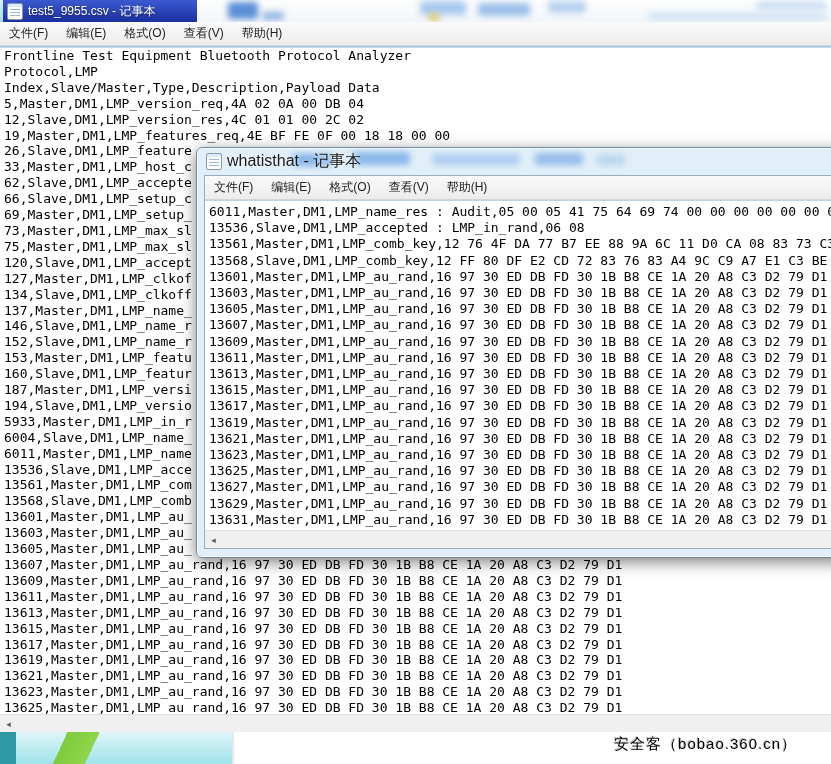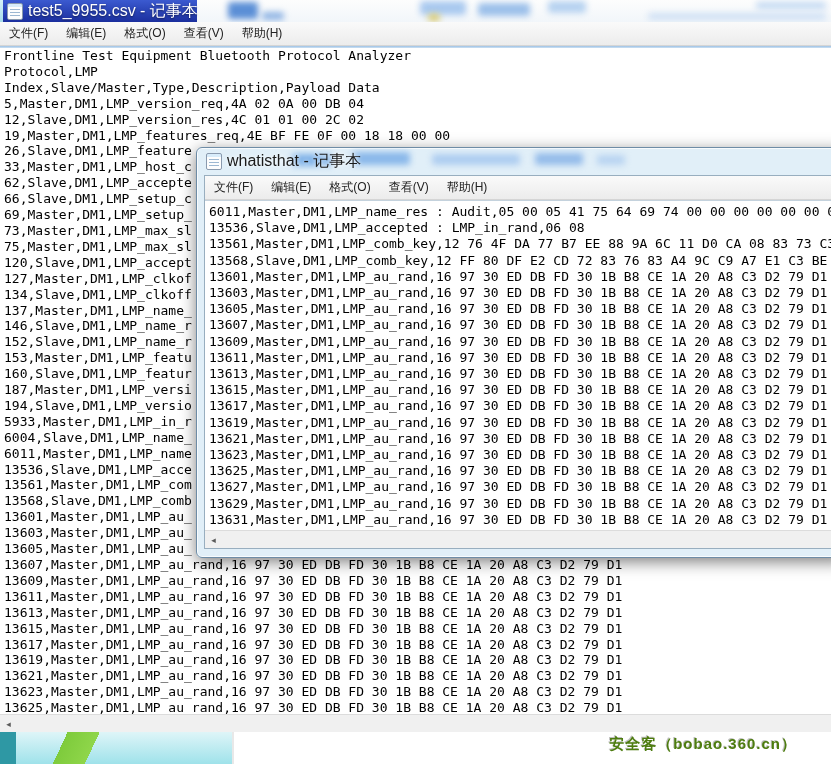--- a/index.html
+++ b/index.html
@@ -15,21 +15,21 @@
   .bg-window{position:absolute;left:0;top:0;width:831px;height:732px;background:#fff;}
   .bg-titlebar{
     position:absolute;left:0;top:0;width:831px;height:22px;
     background:linear-gradient(#fdfdfd,#f2f6fa);overflow:hidden;
   }
   .bg-title-left{
     position:absolute;left:0;top:0;width:197px;height:22px;
     background:linear-gradient(#3b5ad0,#1b2f9e);
     display:flex;align-items:center;gap:5px;padding-left:7px;box-sizing:border-box;
   }
-  .bg-title-left .title-text{color:#ffffff;font-size:16px;white-space:nowrap;text-shadow:0 1px 2px rgba(0,0,0,.5);}
+  .bg-title-left .title-text{color:#ffffff;font-size:12px;white-space:nowrap;text-shadow:0 1px 2px rgba(0,0,0,.5);}
   .left-sliver{position:absolute;left:0;top:0;width:3px;height:22px;background:linear-gradient(#d6f2f8,#a8dcea);}
   
   .np-icon{width:14px;height:15px;background:linear-gradient(#d8ecfa 0 3px,#fdfdfd 3px);border:1px solid #8a9aae;border-radius:2px;flex:0 0 auto;}
   .np-icon i{display:block;margin:5px 2px 0;height:1px;background:#9db8d2;box-shadow:0 3px 0 #9db8d2,0 6px 0 #9db8d2;}
   
   .menubar{
     display:flex;align-items:center;height:23px;
     background:linear-gradient(#fafafa,#ececec);
     border-bottom:1px solid #d5d5d5;
     font-size:12px;color:#222;
@@ -66,22 +66,22 @@
     background:linear-gradient(#def5f8,#9fe2ea);
     border-right:2px solid #e8e8e8;overflow:hidden;
   }
   .desktop-glass .teal-edge{position:absolute;left:0;top:0;width:16px;height:32px;background:#2e98a4;}
   .desktop-glass .grass{
     position:absolute;left:18px;top:-8px;width:150px;height:60px;
     background:linear-gradient(115deg,transparent 30%,#7ecb3c 30%,#8fd64a 48%,transparent 48%);
   }
   .watermark{
     position:absolute;right:34px;top:3px;
-    font-size:15px;font-weight:bold;letter-spacing:1px;
-    color:#4d7c0f;text-shadow:1px 1px 0 #ffffff,-1px -1px 0 rgba(0,0,0,.25);
+    font-size:15px;font-weight:normal;letter-spacing:1px;
+    color:#000000;text-shadow:1px 1px 0 #ffffff,-1px -1px 0 rgba(0,0,0,.25);
     white-space:nowrap;
   }
 
   
   .fg-window{
     position:absolute;left:196px;top:147px;width:650px;height:411px;
     background:rgba(223,238,248,0.94);
     border:1px solid #6e8ca6;border-radius:6px;
     box-shadow:0 4px 16px rgba(0,0,0,.5), inset 0 0 0 1px rgba(255,255,255,.75);
     box-sizing:border-box;overflow:hidden;

